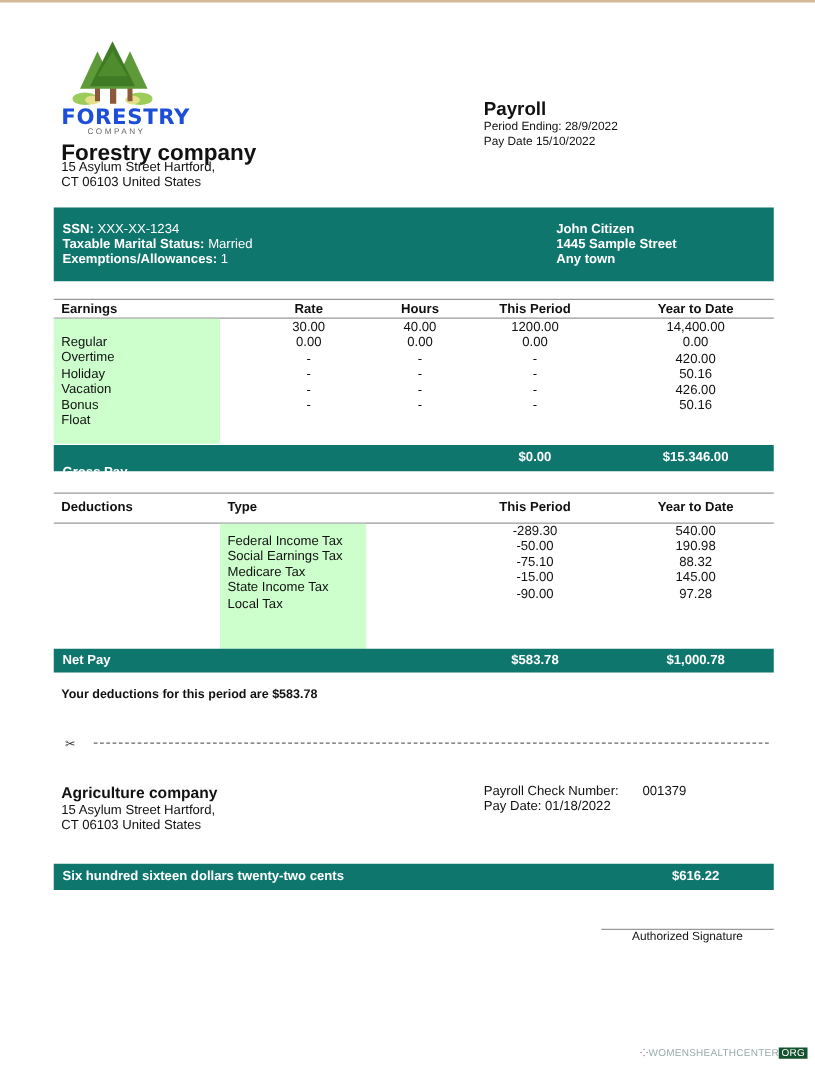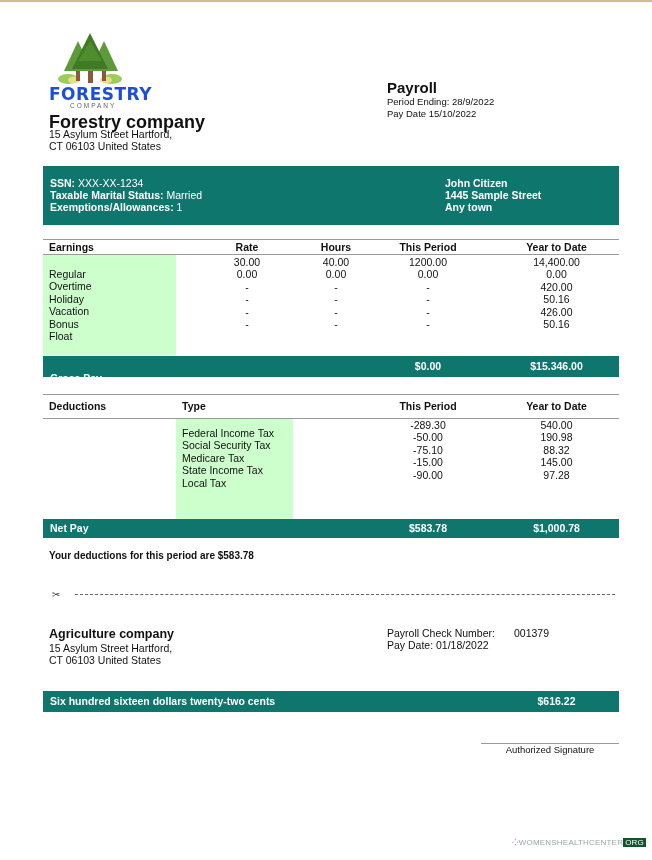--- a/index.html
+++ b/index.html
@@ -144,21 +144,21 @@
 <div class="th" style="left:49px;top:400px;">Deductions</div>
 <div class="th" style="left:182px;top:400px;">Type</div>
 <div class="th right" style="left:378px;top:400px;width:100px;">This Period</div>
 <div class="th right" style="left:500px;top:400px;width:113px;">Year to Date</div>
 <div class="rule" style="top:418px;"></div>
 
 <div class="greencol" style="left:176px;top:419px;width:117px;height:100px;"></div>
 
 <div class="td" style="left:182px;top:398px;margin-top:29px;">
   <div>Federal Income Tax</div>
-  <div>Social Security Tax</div>
+  <div>Social Earnings Tax</div>
   <div>Medicare Tax</div>
   <div>State Income Tax</div>
   <div>Local Tax</div>
 </div>
 <div class="td right" style="left:378px;top:419px;width:100px;">
   <div>-289.30</div>
   <div>-50.00</div>
   <div>-75.10</div>
   <div>-15.00</div>
   <div>-90.00</div>

